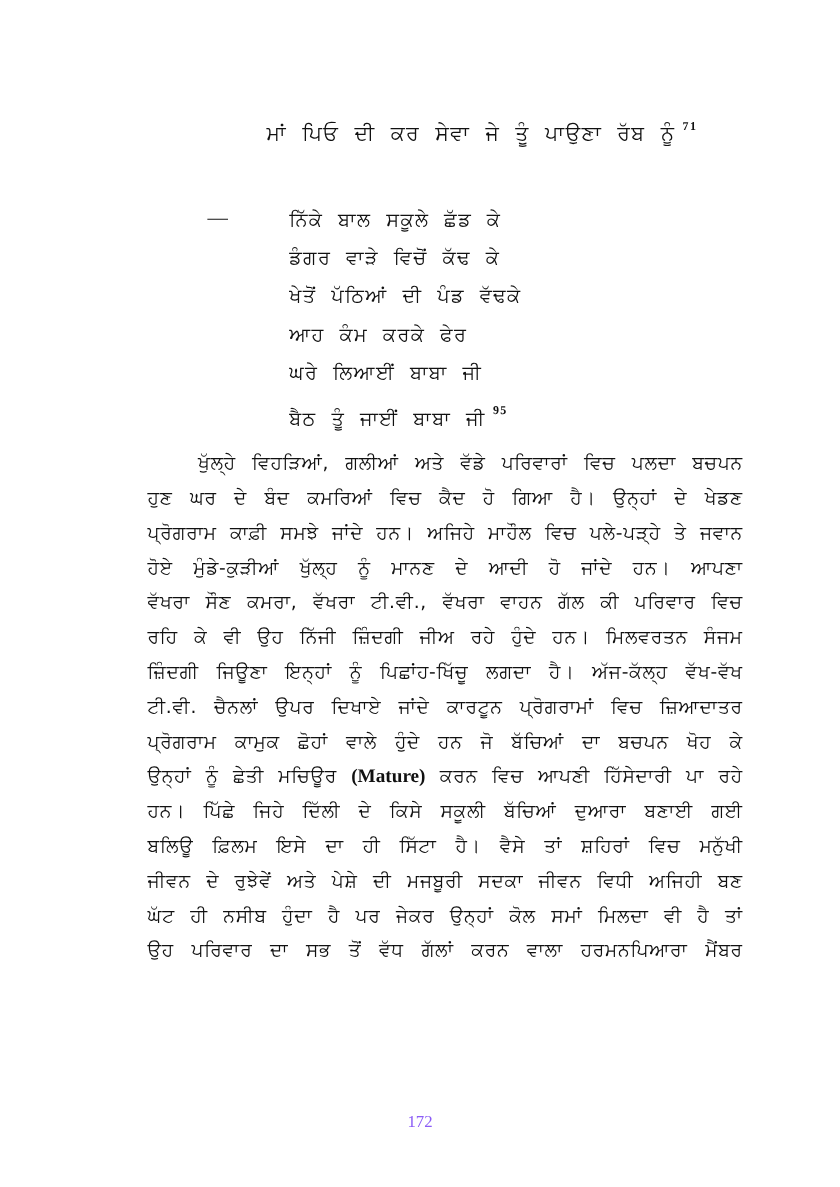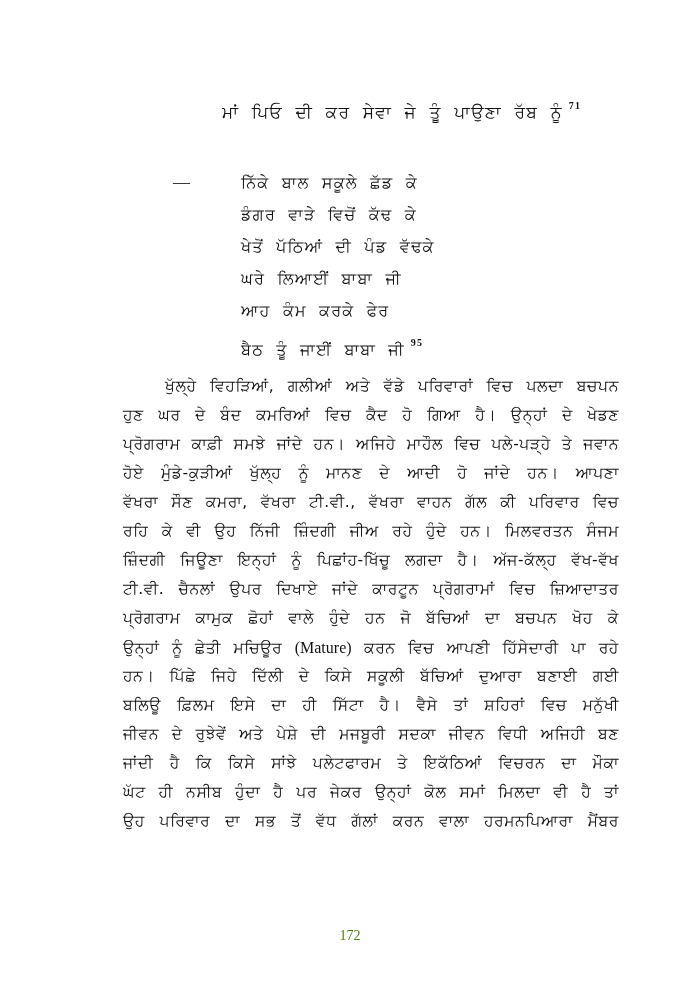--- a/index.html
+++ b/index.html
@@ -81,66 +81,66 @@
   .body-para li.first {
     padding-left: 42px;
   }
   .body-para li.last {
     text-align-last: justify;
   }
   .latin {
     font-family: "Liberation Serif", serif;
     font-size: 16px;
     letter-spacing: 0;
+    font-weight: bold;
   }
   .page-number {
     position: absolute;
     left: 0;
     width: 700px;
     top: 928px;
     text-align: center;
     font-family: "Liberation Serif", serif;
     font-size: 14px;
-    color: #4d7c0f;
+    color: #8b5cf6;
   }
 </style>
 </head>
 <body>
 
 <div class="page">
 
   <div class="quote-line-1">
     <span>ਮਾਂ ਪਿਓ ਦੀ ਕਰ ਸੇਵਾ ਜੇ ਤੂੰ ਪਾਉਣਾ ਰੱਬ ਨੂੰ</span><sup class="fn">71</sup>
   </div>
 
   <span class="dash">—</span>
 
   <ul class="verse">
     <li>ਨਿੱਕੇ ਬਾਲ ਸਕੂਲੇ ਛੱਡ ਕੇ</li>
     <li>ਡੰਗਰ ਵਾੜੇ ਵਿਚੋਂ ਕੱਢ ਕੇ</li>
     <li>ਖੇਤੋਂ ਪੱਠਿਆਂ ਦੀ ਪੰਡ ਵੱਢਕੇ</li>
+    <li>ਆਹ ਕੰਮ ਕਰਕੇ ਫੇਰ</li>
     <li>ਘਰੇ ਲਿਆਈਂ ਬਾਬਾ ਜੀ</li>
-    <li>ਆਹ ਕੰਮ ਕਰਕੇ ਫੇਰ</li>
     <li><span>ਬੈਠ ਤੂੰ ਜਾਈਂ ਬਾਬਾ ਜੀ</span><sup class="fn">95</sup></li>
   </ul>
 
   <ul class="body-para">
     <li class="first">ਖੁੱਲ੍ਹੇ ਵਿਹੜਿਆਂ, ਗਲੀਆਂ ਅਤੇ ਵੱਡੇ ਪਰਿਵਾਰਾਂ ਵਿਚ ਪਲਦਾ ਬਚਪਨ</li>
     <li>ਹੁਣ ਘਰ ਦੇ ਬੰਦ ਕਮਰਿਆਂ ਵਿਚ ਕੈਦ ਹੋ ਗਿਆ ਹੈ। ਉਨ੍ਹਾਂ ਦੇ ਖੇਡਣ</li>
     <li>ਪ੍ਰੋਗਰਾਮ ਕਾਫ਼ੀ ਸਮਝੇ ਜਾਂਦੇ ਹਨ। ਅਜਿਹੇ ਮਾਹੌਲ ਵਿਚ ਪਲੇ-ਪੜ੍ਹੇ ਤੇ ਜਵਾਨ</li>
     <li>ਹੋਏ ਮੁੰਡੇ-ਕੁੜੀਆਂ ਖੁੱਲ੍ਹ ਨੂੰ ਮਾਨਣ ਦੇ ਆਦੀ ਹੋ ਜਾਂਦੇ ਹਨ। ਆਪਣਾ</li>
     <li>ਵੱਖਰਾ ਸੌਣ ਕਮਰਾ, ਵੱਖਰਾ ਟੀ.ਵੀ., ਵੱਖਰਾ ਵਾਹਨ ਗੱਲ ਕੀ ਪਰਿਵਾਰ ਵਿਚ</li>
     <li>ਰਹਿ ਕੇ ਵੀ ਉਹ ਨਿੱਜੀ ਜ਼ਿੰਦਗੀ ਜੀਅ ਰਹੇ ਹੁੰਦੇ ਹਨ। ਮਿਲਵਰਤਨ ਸੰਜਮ</li>
     <li>ਜ਼ਿੰਦਗੀ ਜਿਊਣਾ ਇਨ੍ਹਾਂ ਨੂੰ ਪਿਛਾਂਹ-ਖਿੱਚੂ ਲਗਦਾ ਹੈ। ਅੱਜ-ਕੱਲ੍ਹ ਵੱਖ-ਵੱਖ</li>
     <li>ਟੀ.ਵੀ. ਚੈਨਲਾਂ ਉਪਰ ਦਿਖਾਏ ਜਾਂਦੇ ਕਾਰਟੂਨ ਪ੍ਰੋਗਰਾਮਾਂ ਵਿਚ ਜ਼ਿਆਦਾਤਰ</li>
     <li>ਪ੍ਰੋਗਰਾਮ ਕਾਮੁਕ ਛੋਹਾਂ ਵਾਲੇ ਹੁੰਦੇ ਹਨ ਜੋ ਬੱਚਿਆਂ ਦਾ ਬਚਪਨ ਖੋਹ ਕੇ</li>
     <li><span>ਉਨ੍ਹਾਂ ਨੂੰ ਛੇਤੀ ਮਚਿਊਰ </span><span class="latin">(Mature)</span><span> ਕਰਨ ਵਿਚ ਆਪਣੀ ਹਿੱਸੇਦਾਰੀ ਪਾ ਰਹੇ</span></li>
     <li>ਹਨ। ਪਿੱਛੇ ਜਿਹੇ ਦਿੱਲੀ ਦੇ ਕਿਸੇ ਸਕੂਲੀ ਬੱਚਿਆਂ ਦੁਆਰਾ ਬਣਾਈ ਗਈ</li>
     <li>ਬਲਿਊ ਫ਼ਿਲਮ ਇਸੇ ਦਾ ਹੀ ਸਿੱਟਾ ਹੈ। ਵੈਸੇ ਤਾਂ ਸ਼ਹਿਰਾਂ ਵਿਚ ਮਨੁੱਖੀ</li>
     <li>ਜੀਵਨ ਦੇ ਰੁਝੇਵੇਂ ਅਤੇ ਪੇਸ਼ੇ ਦੀ ਮਜਬੂਰੀ ਸਦਕਾ ਜੀਵਨ ਵਿਧੀ ਅਜਿਹੀ ਬਣ</li>
-    <li>ਜਾਂਦੀ ਹੈ ਕਿ ਕਿਸੇ ਸਾਂਝੇ ਪਲੇਟਫਾਰਮ ਤੇ ਇਕੱਠਿਆਂ ਵਿਚਰਨ ਦਾ ਮੌਕਾ</li>
     <li>ਘੱਟ ਹੀ ਨਸੀਬ ਹੁੰਦਾ ਹੈ ਪਰ ਜੇਕਰ ਉਨ੍ਹਾਂ ਕੋਲ ਸਮਾਂ ਮਿਲਦਾ ਵੀ ਹੈ ਤਾਂ</li>
     <li class="last">ਉਹ ਪਰਿਵਾਰ ਦਾ ਸਭ ਤੋਂ ਵੱਧ ਗੱਲਾਂ ਕਰਨ ਵਾਲਾ ਹਰਮਨਪਿਆਰਾ ਮੈਂਬਰ</li>
   </ul>
 
   <div class="page-number">172</div>
 
 </div>
 
 </body></html>

